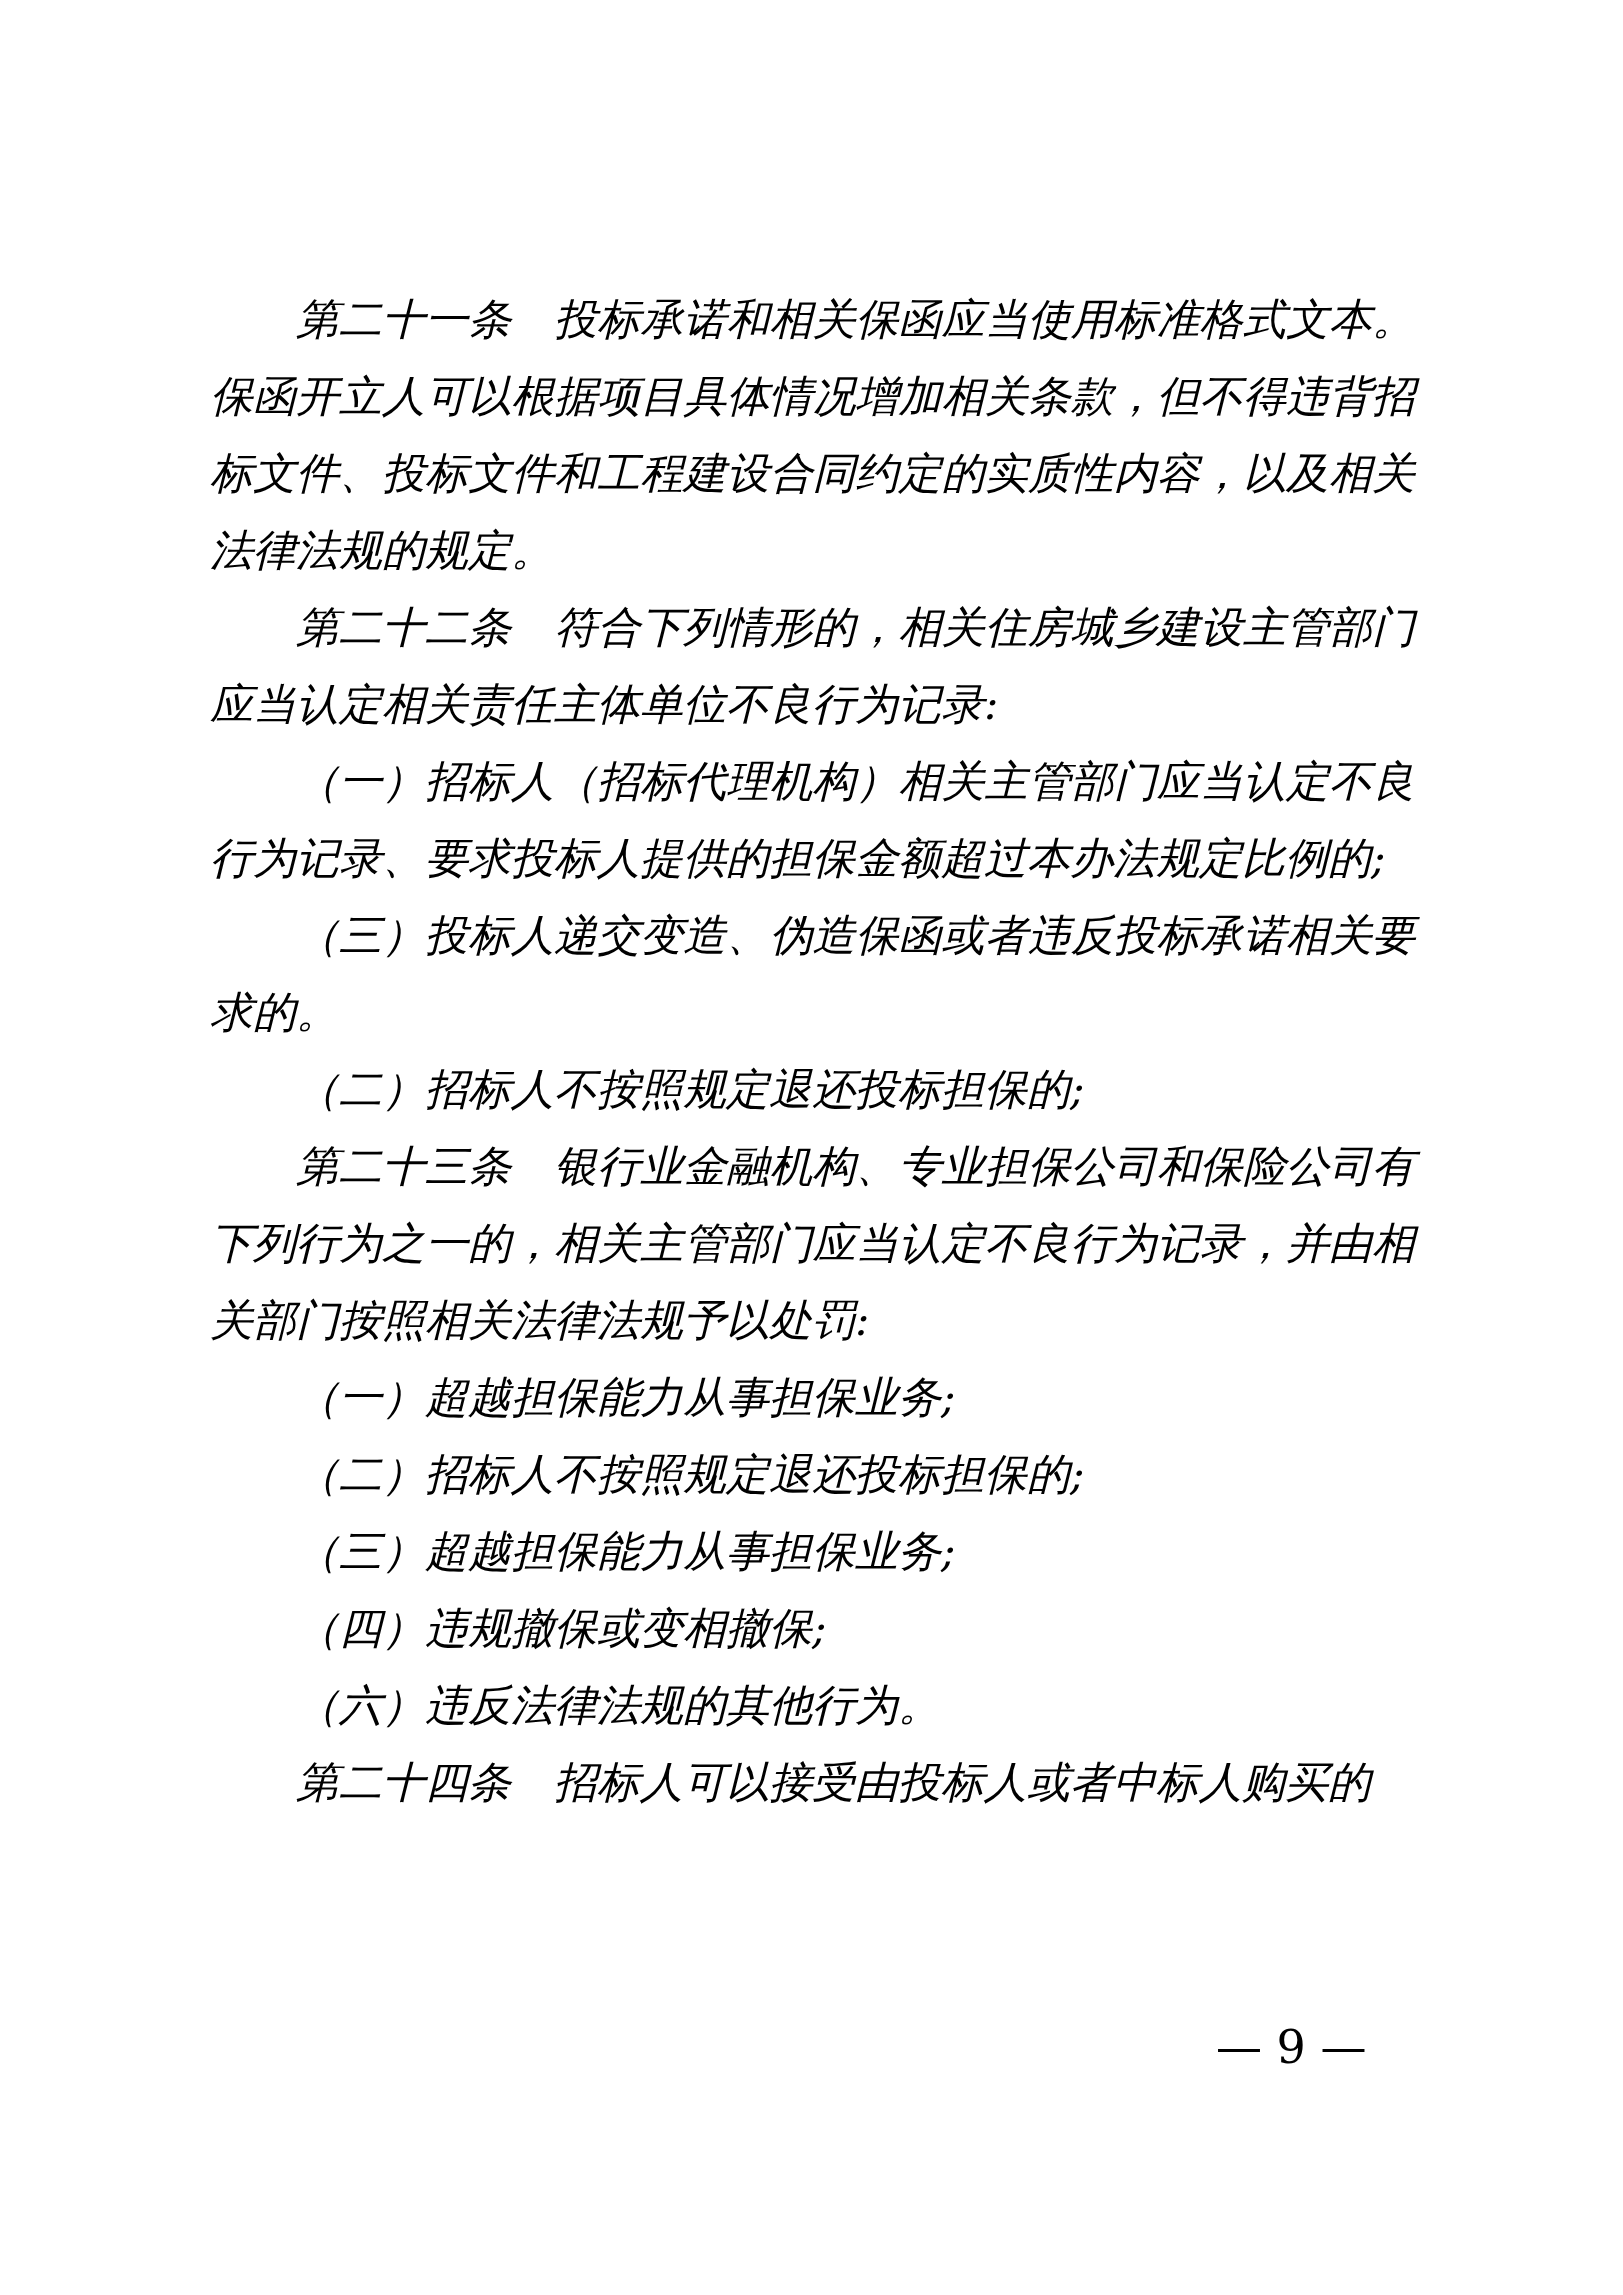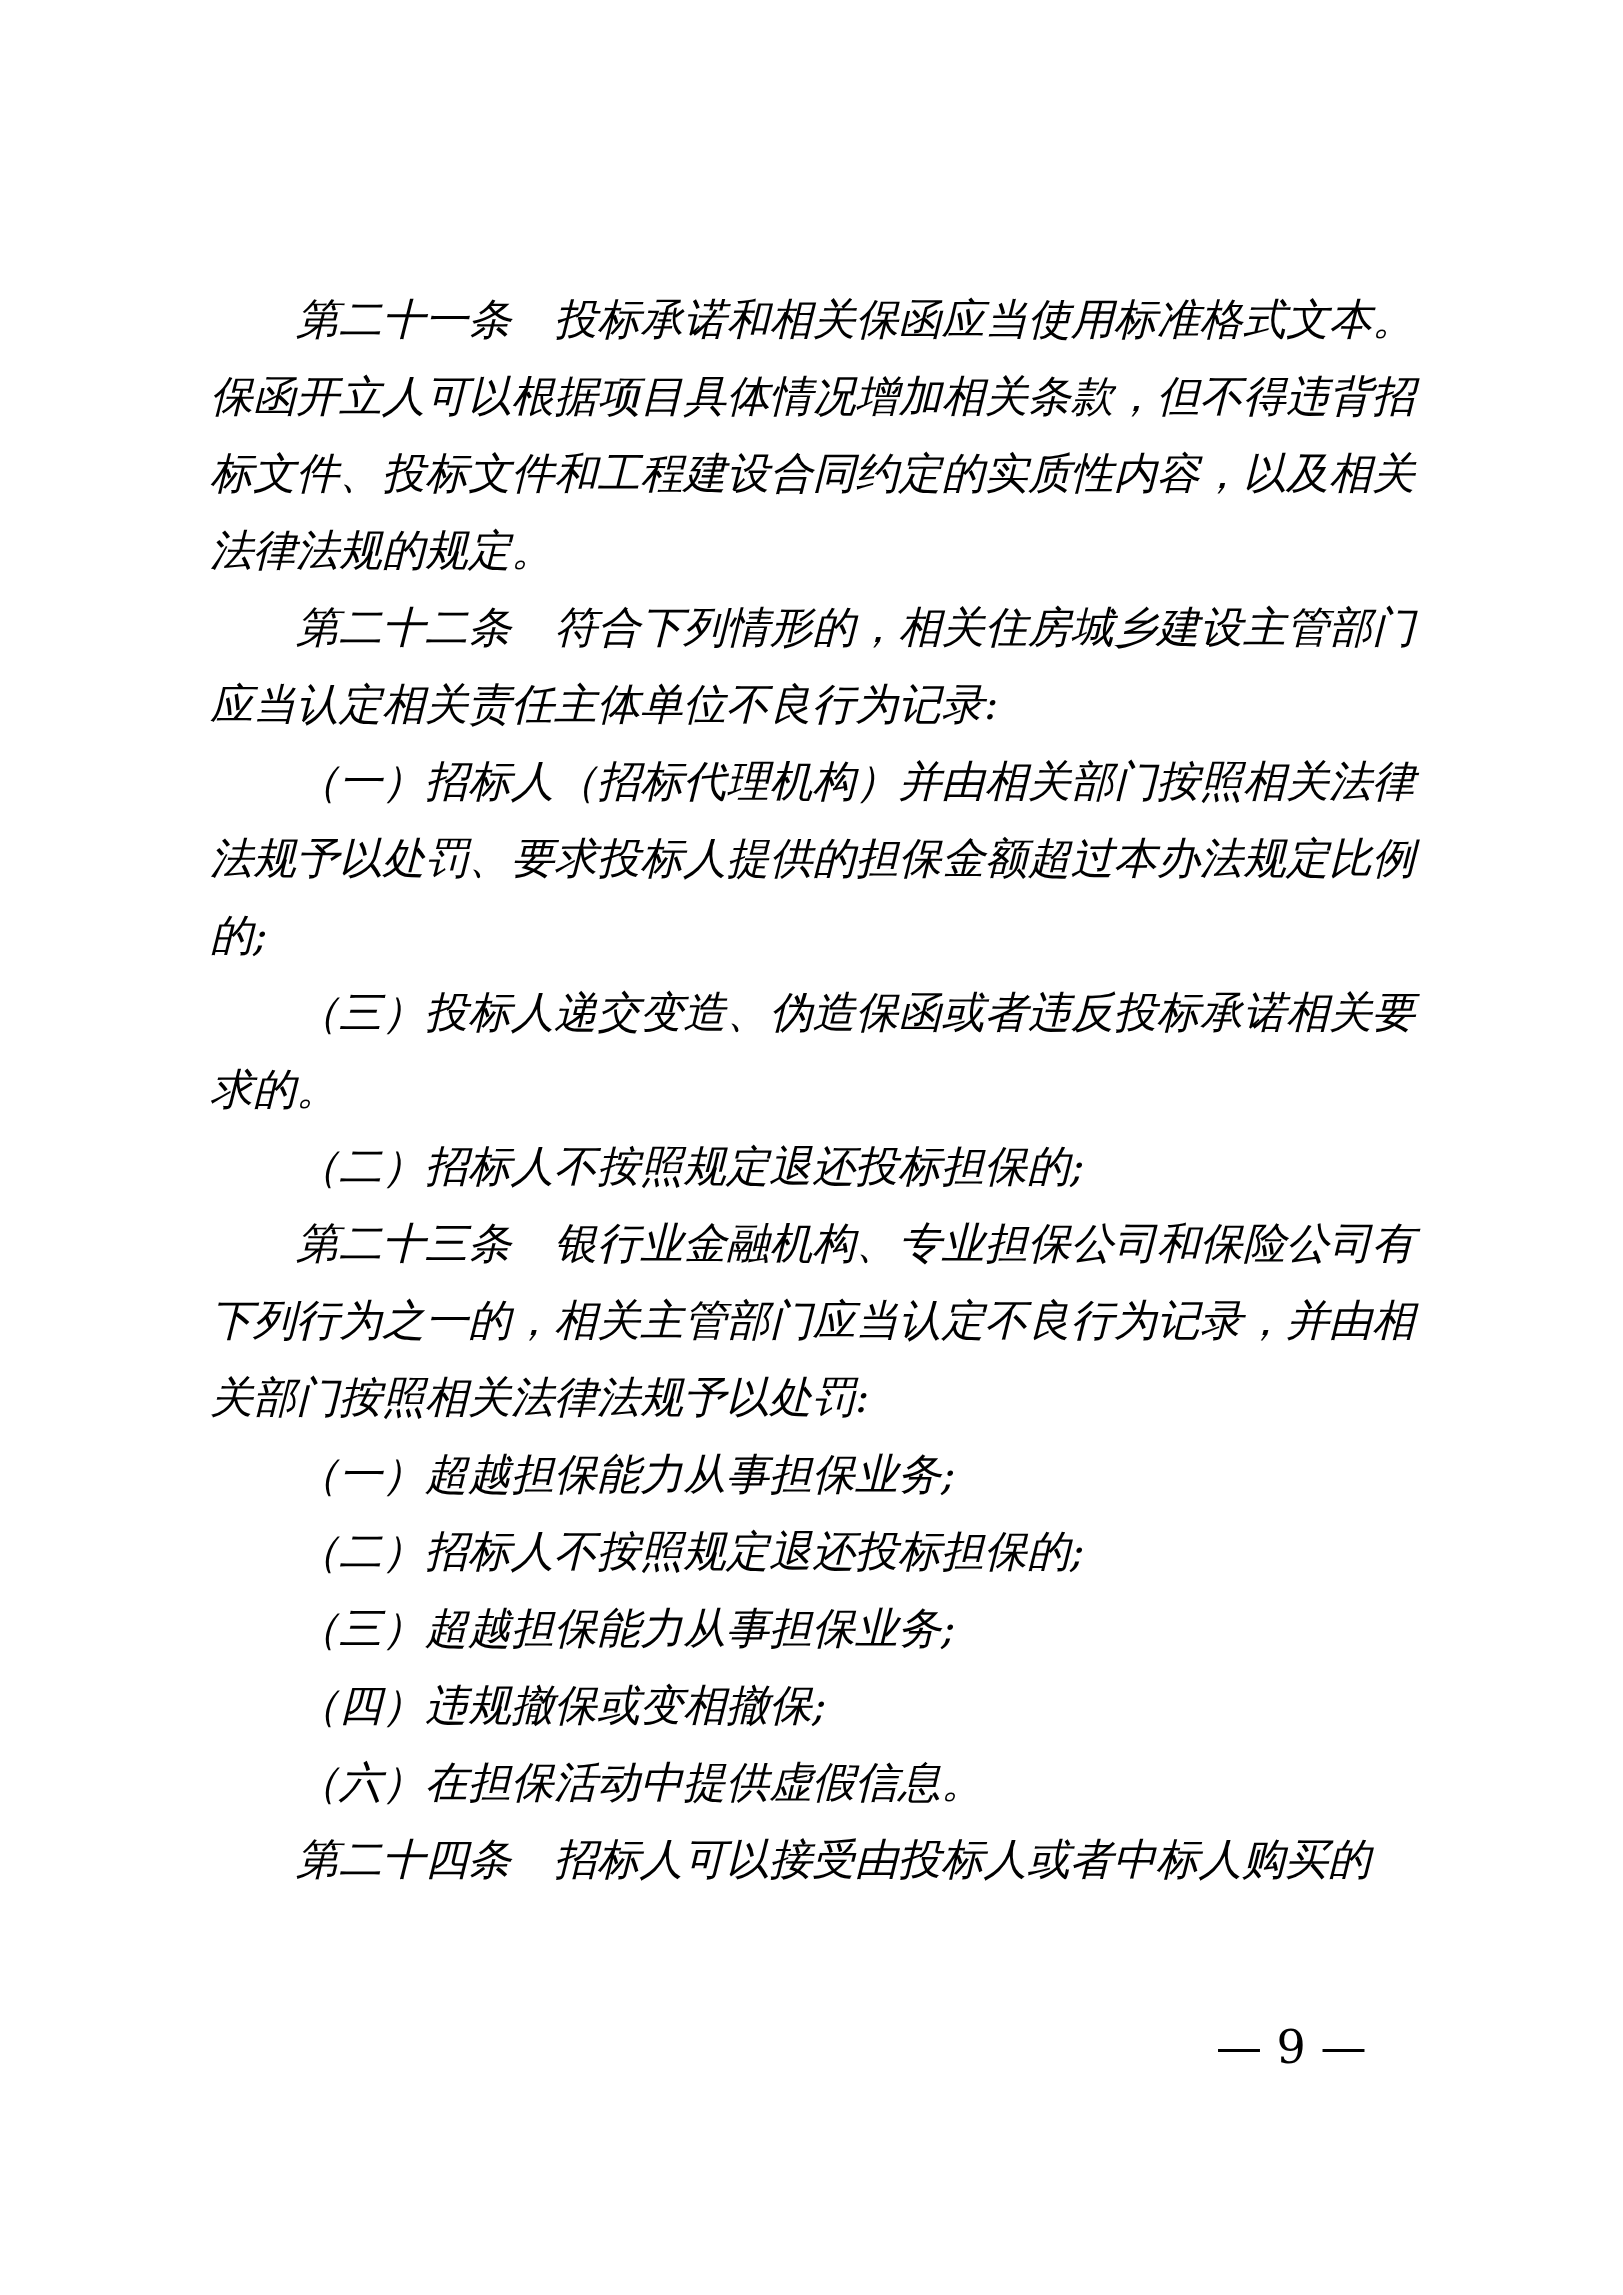--- a/index.html
+++ b/index.html
@@ -44,26 +44,26 @@
     color: #000000;
   }
 </style>
 </head>
 <body>
 
 <div class="page">
   <div class="doc-body">
       <p class="para">第二十一条　投标承诺和相关保函应当使用标准格式文本。保函开立人可以根据项目具体情况增加相关条款，但不得违背招标文件、投标文件和工程建设合同约定的实质性内容，以及相关法律法规的规定。</p>
       <p class="para">第二十二条　符合下列情形的，相关住房城乡建设主管部门应当认定相关责任主体单位不良行为记录:</p>
-      <p class="para">（一）招标人（招标代理机构）并由相关部门按照相关法律法规予以处罚、要求投标人提供的担保金额超过本办法规定比例的;</p>
+      <p class="para">（一）招标人（招标代理机构）相关主管部门应当认定不良行为记录、要求投标人提供的担保金额超过本办法规定比例的;</p>
       <p class="para">（三）投标人递交变造、伪造保函或者违反投标承诺相关要求的。</p>
       <p class="para">（二）招标人不按照规定退还投标担保的;</p>
       <p class="para">第二十三条　银行业金融机构、专业担保公司和保险公司有下列行为之一的，相关主管部门应当认定不良行为记录，并由相关部门按照相关法律法规予以处罚:</p>
       <p class="para">（一）超越担保能力从事担保业务;</p>
       <p class="para">（二）招标人不按照规定退还投标担保的;</p>
       <p class="para">（三）超越担保能力从事担保业务;</p>
       <p class="para">（四）违规撤保或变相撤保;</p>
-      <p class="para">（六）在担保活动中提供虚假信息。</p>
+      <p class="para">（六）违反法律法规的其他行为。</p>
       <p class="para">第二十四条　招标人可以接受由投标人或者中标人购买的</p>
     </div>
   <div class="page-number">— 9 —</div>
 </div>
 
 
 </body></html>

